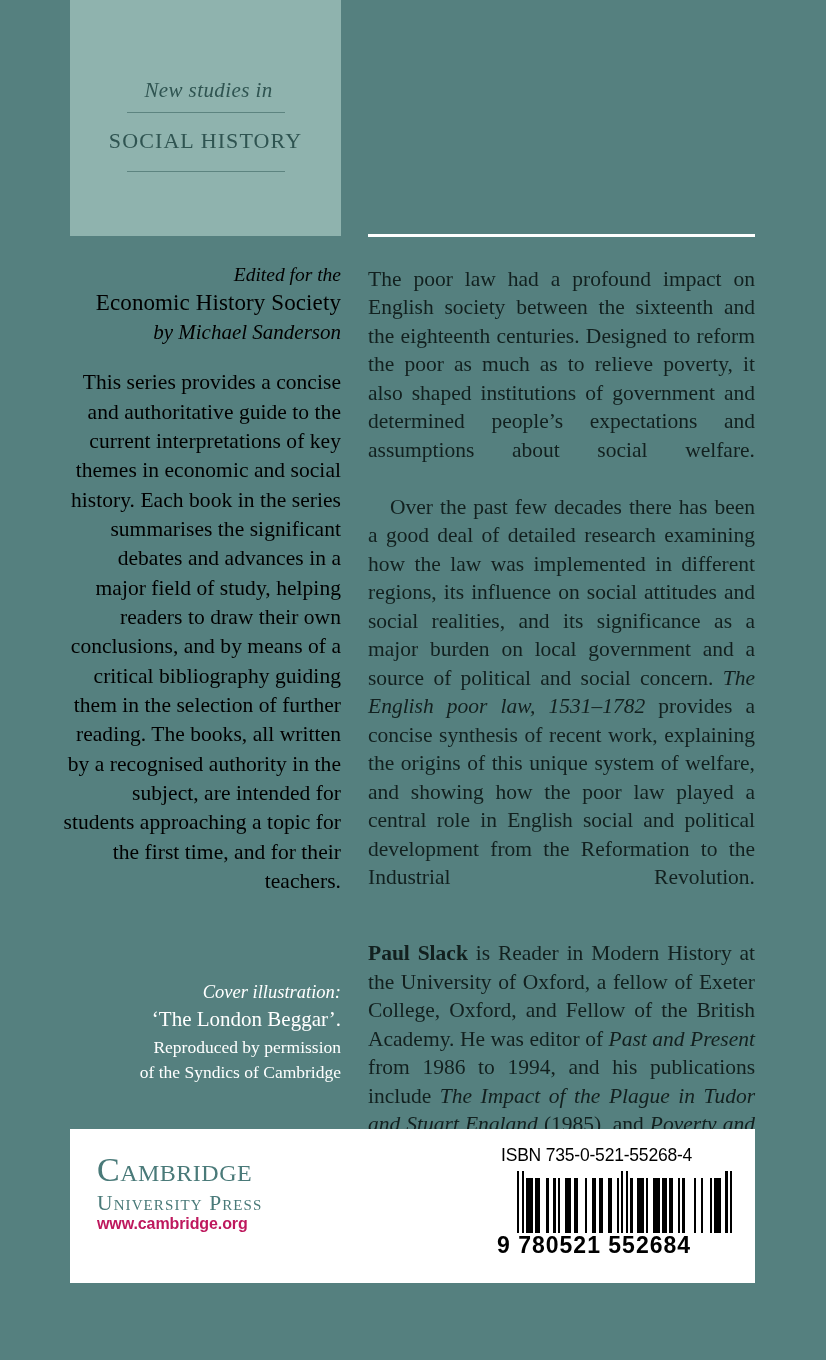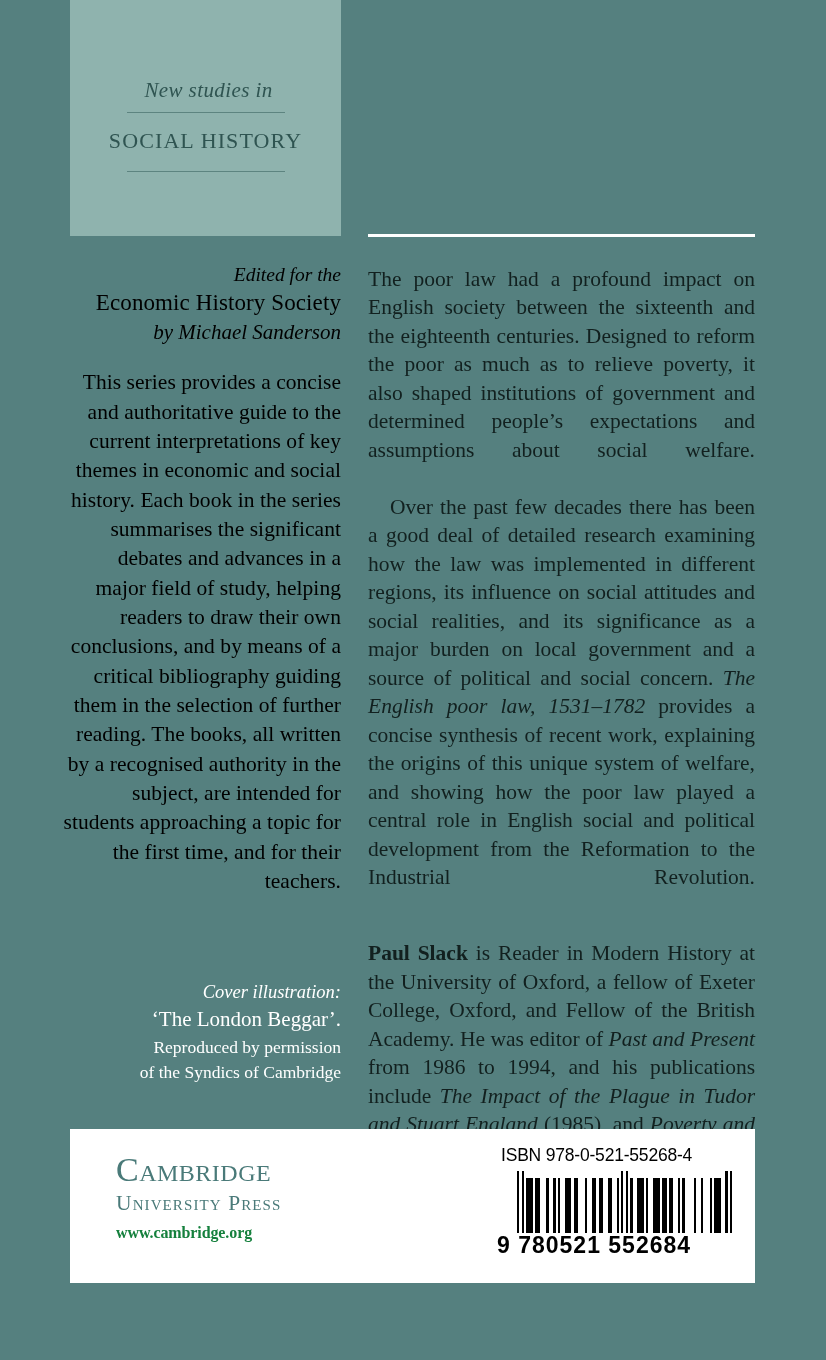--- a/index.html
+++ b/index.html
@@ -152,46 +152,45 @@
   #white-panel {
     position: absolute;
     left: 70px;
     top: 1129px;
     width: 685px;
     height: 154px;
     background: #ffffff;
   }
   #cup-logo {
     position: absolute;
-    left: 46px;
+    left: 27px;
     top: 24px;
     color: #4a7a79;
     font-family: "Liberation Serif", serif;
   }
   .cup-cambridge {
     font-size: 34px;
     letter-spacing: 0.5px;
     line-height: 1;
     font-variant: small-caps;
     font-weight: normal;
   }
   .cup-press {
     font-size: 21.5px;
     letter-spacing: 1.1px;
     line-height: 1;
     margin-top: 6px;
     font-variant: small-caps;
   }
   .cup-url {
-    font-family: Liberation Serif, serif;
+    font-family: Liberation Sans, sans-serif;
     font-weight: bold;
     font-size: 16px;
     letter-spacing: -0.1px;
-    margin-top: 9px;
-    color: #15803d;
+    color: #be185d;
   }
 
   
   #isbn-block {
     position: absolute;
     right: 15px;
     top: 16px;
     width: 245px;
     text-align: left;
   }
@@ -266,21 +265,21 @@
 
   <div id="white-panel">
 
     <div id="cup-logo">
       <div class="cup-cambridge">Cambridge</div>
       <div class="cup-press">University Press</div>
       <div class="cup-url">www.cambridge.org</div>
     </div>
 
     <div id="isbn-block">
-      <div id="isbn-text">ISBN 978-0-521-55268-4</div>
+      <div id="isbn-text">ISBN 735-0-521-55268-4</div>
       <div id="barcode-wrap">
         <div id="barcode-bars">
             <span style="width: 1.05263%; background: rgb(0, 0, 0); height: 100%;"></span>
             <span style="width: 1.05263%; background: rgb(255, 255, 255); height: 100%;"></span>
             <span style="width: 1.05263%; background: rgb(0, 0, 0); height: 100%;"></span>
             <span style="width: 1.05263%; background: rgb(255, 255, 255); height: 88%;"></span>
             <span style="width: 1.05263%; background: rgb(0, 0, 0); height: 88%;"></span>
             <span style="width: 1.05263%; background: rgb(0, 0, 0); height: 88%;"></span>
             <span style="width: 1.05263%; background: rgb(0, 0, 0); height: 88%;"></span>
             <span style="width: 1.05263%; background: rgb(255, 255, 255); height: 88%;"></span>

